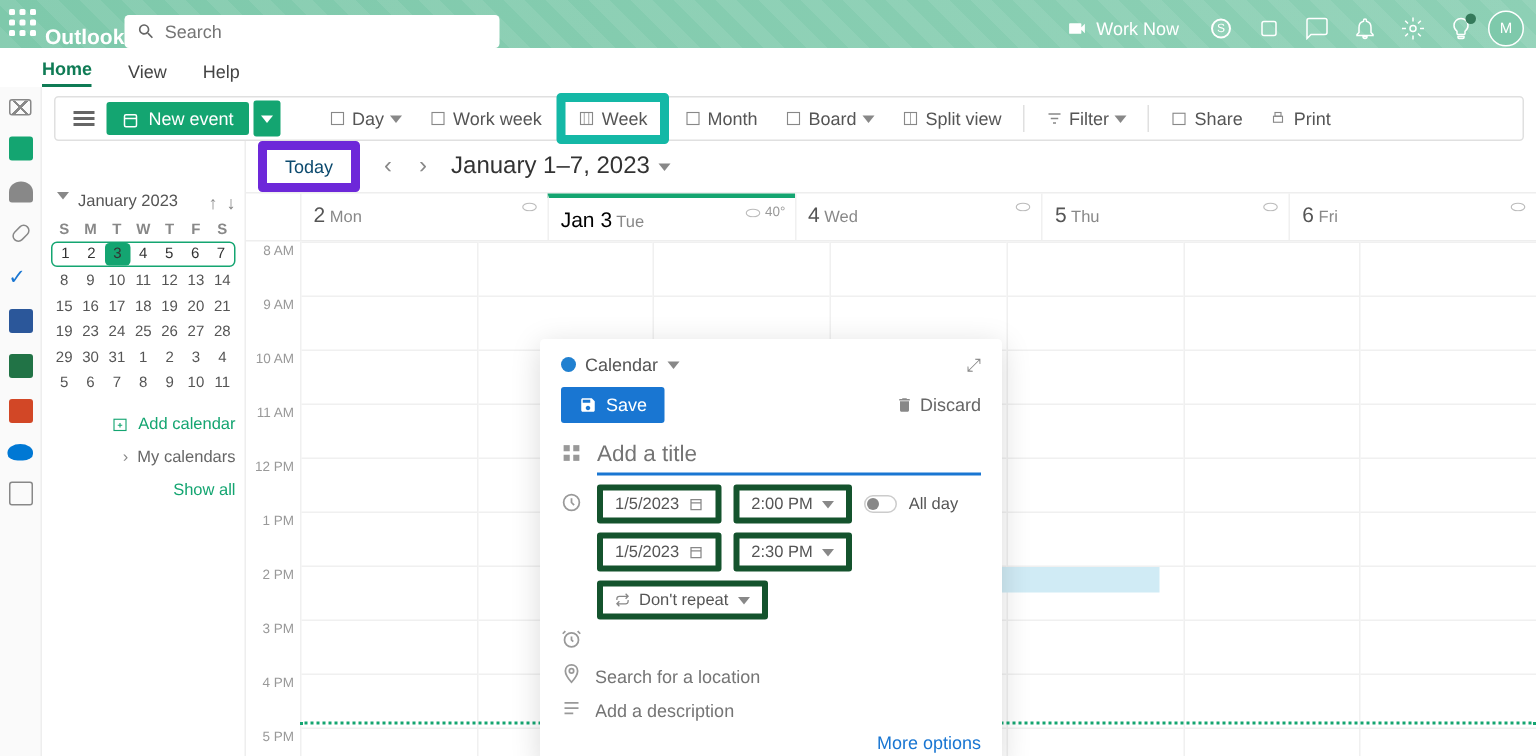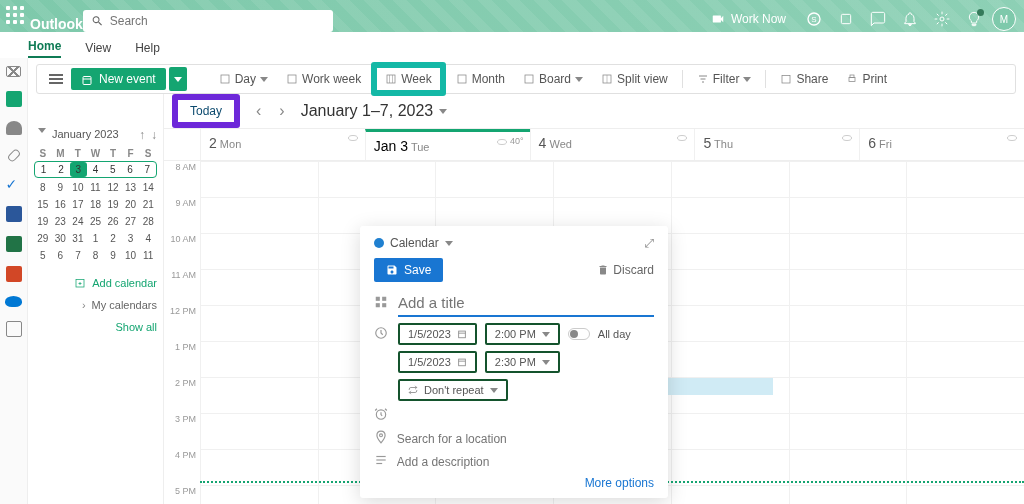--- a/index.html
+++ b/index.html
@@ -72,21 +72,21 @@
 .popup { position: absolute; left: 360px; top: 226px; width: 308px; background: #fff; box-shadow: 0 4px 20px rgba(0,0,0,0.15); border-radius: 3px; padding: 10px 14px 8px; font-size: 12px; color: #555; z-index: 10; }
 .popup-top { display: flex; align-items: center; margin-bottom: 8px; }
 .cal-dot { width: 10px; height: 10px; background: #2080d0; border-radius: 50%; margin-right: 6px; }
 .popup-top .expand { margin-left: auto; cursor: pointer; color: #888; }
 .popup-actions { display: flex; align-items: center; margin-bottom: 8px; }
 .save-btn { background: #1976d2; color: #fff; padding: 5px 12px; border-radius: 2px; display: flex; align-items: center; gap: 6px; cursor: pointer; font-size: 12px; }
 .discard { margin-left: auto; display: flex; align-items: center; gap: 4px; cursor: pointer; color: #666; }
 .popup-row { display: flex; align-items: center; gap: 8px; margin: 6px 0; }
 .popup-row .icon { width: 16px; color: #999; }
 .title-input { flex: 1; border: none; border-bottom: 2px solid #1976d2; font-size: 15px; padding: 4px 0; color: #c2410c; outline: none; }
-.date-box, .time-box, .repeat-box, .reminder-box { border: 2px solid #14532d; border-radius: 2px; padding: 3px 8px; font-size: 11px; display: flex; align-items: center; gap: 6px; cursor: pointer; }
+.date-box, .time-box, .repeat-box, .reminder-box { border: 4px solid #14532d; border-radius: 2px; padding: 3px 8px; font-size: 11px; display: flex; align-items: center; gap: 6px; cursor: pointer; }
 .toggle { width: 22px; height: 12px; border: 1px solid #ccc; border-radius: 6px; position: relative; }
 .toggle::after { content: ''; position: absolute; left: 1px; top: 1px; width: 8px; height: 8px; background: #888; border-radius: 50%; }
 .text-input { border: none; outline: none; font-size: 12px; color: #888; width: 100%; }
 .more-opts { text-align: right; color: #1976d2; cursor: pointer; font-size: 12px; margin-top: 6px; }
 .caret-down { width: 0; height: 0; border-left: 4px solid transparent; border-right: 4px solid transparent; border-top: 5px solid currentColor; display: inline-block; }
 .caret-down.white { border-top-color: #fff; }
 .caret-down.gray { border-top-color: #888; }
 .small-icon { width: 12px; height: 12px; fill: #888; }
 </style>
 </head>

